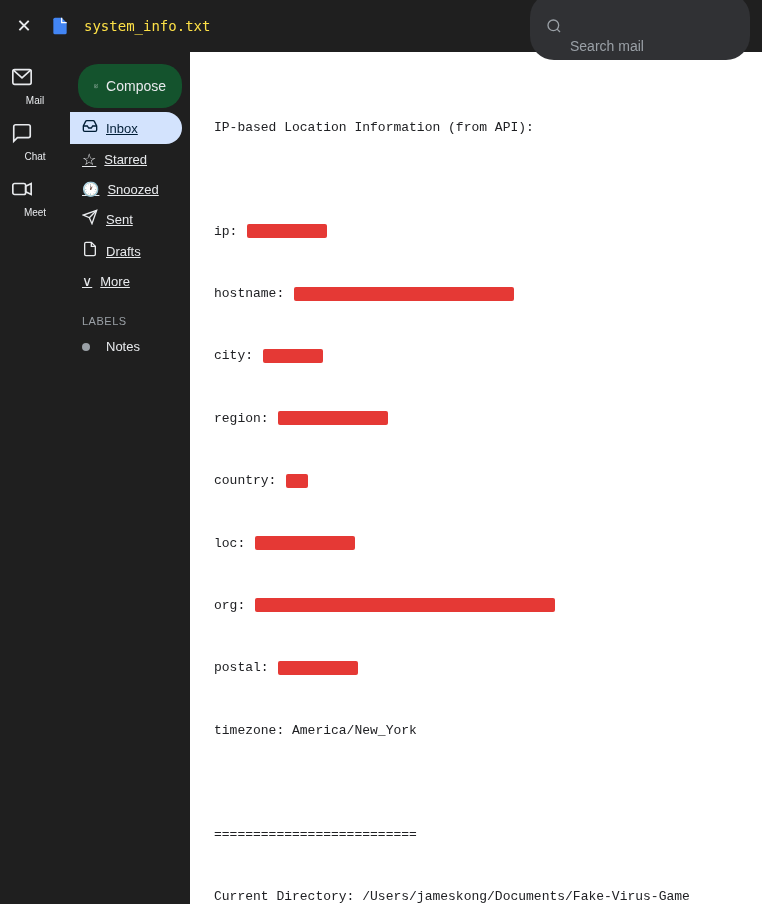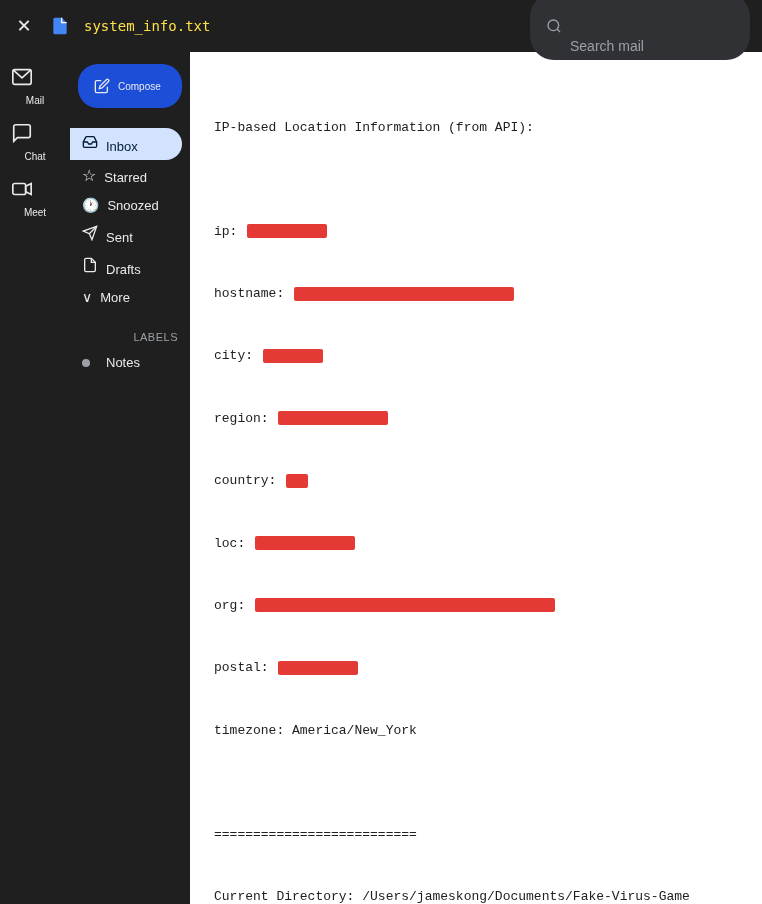--- a/index.html
+++ b/index.html
@@ -101,49 +101,49 @@
       left: 70px;
       width: 120px;
       height: calc(904px - 52px);
       background: #1f1f1f;
       padding: 8px 0;
     }
     .compose-btn {
       display: flex;
       align-items: center;
       gap: 8px;
-      background: #1d4ed8;
+      background: #14532d;
       border-radius: 20px;
       padding: 14px 16px;
-      margin: 4px 8px 20px 8px;
-      cursor: pointer;
-      color: #e8eaed;
-      font-size: 10px;
+      margin: 4px 8px 4px 8px;
+      cursor: pointer;
+      color: #e8eaed;
+      font-size: 14px;
     }
     .nav-item {
       display: flex;
-      align-items: flex-end;
+      align-items: center;
       gap: 8px;
       padding: 6px 12px;
       border-radius: 0 20px 20px 0;
       cursor: pointer;
       color: #e8eaed;
       font-size: 14px;
       margin-right: 8px;
+      text-decoration: underline;
     }
     .nav-item.active {
       background: #d3e3fd;
       color: #001d35;
     }
     .nav-item .icon { font-size: 16px; }
     .nav-label { font-size: 13px; }
     .labels-section {
       padding: 12px;
       margin-top: 8px;
-      text-align: right;
     }
     .labels-title {
       font-size: 11px;
       color: #9aa0a6;
       text-transform: uppercase;
       letter-spacing: 0.5px;
       margin-bottom: 8px;
     }
     .label-item {
       display: flex;

